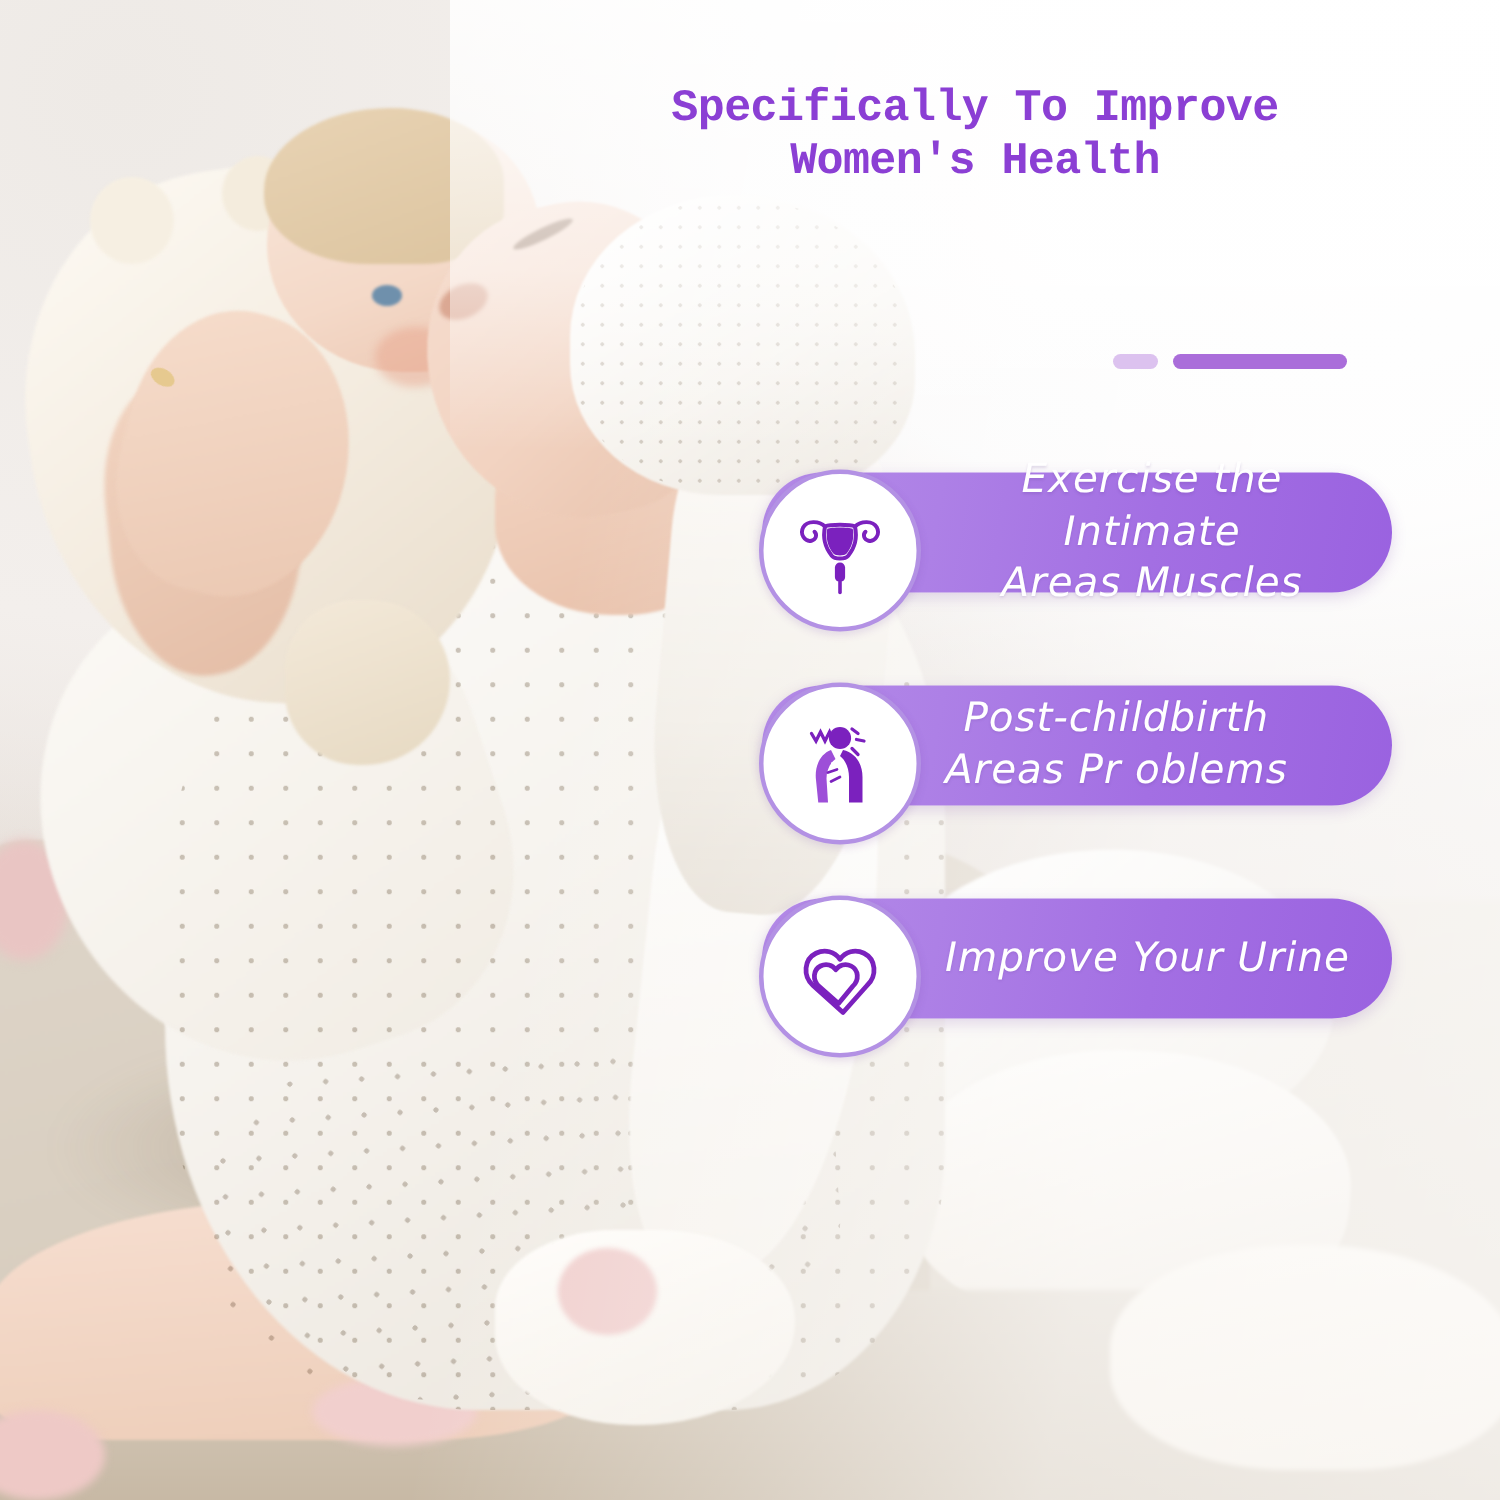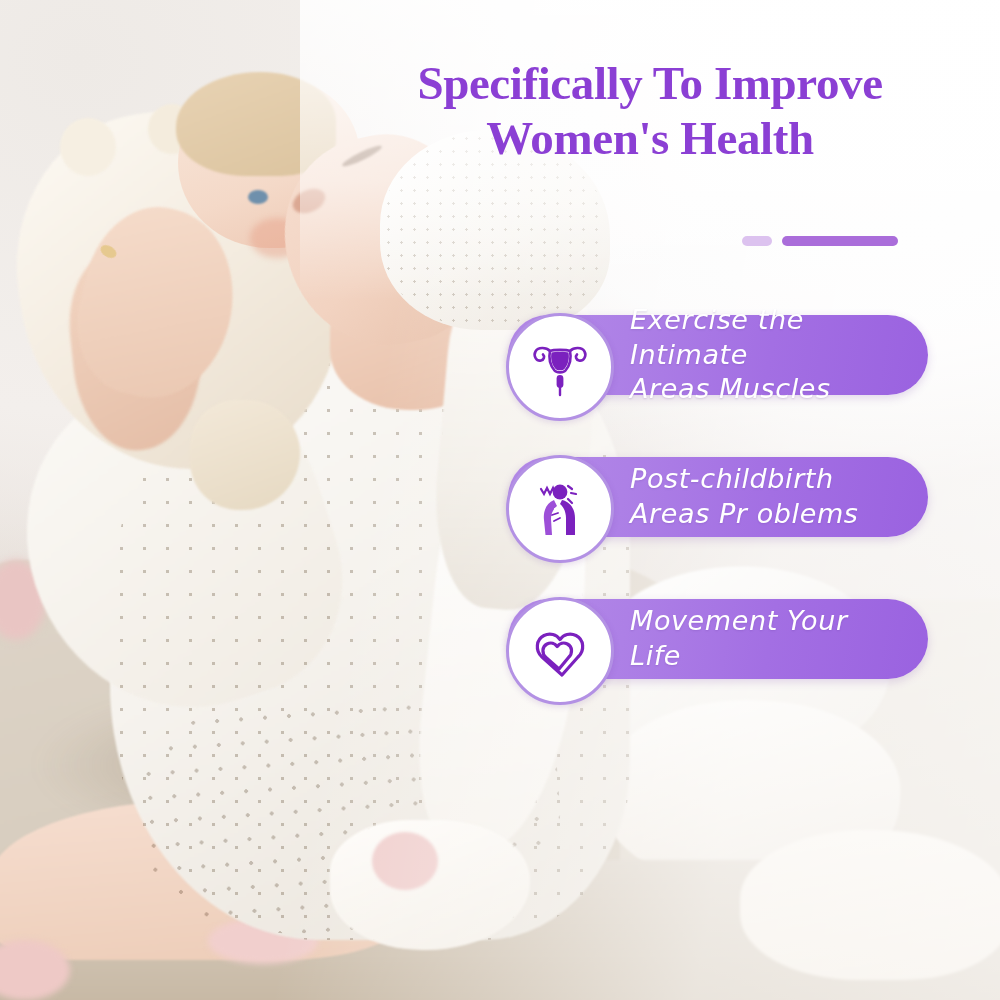--- a/index.html
+++ b/index.html
@@ -328,23 +328,23 @@
     background: linear-gradient(180deg, rgba(255,255,255,.86) 0%, rgba(255,255,255,.55) 60%, rgba(255,255,255,0) 100%);
     pointer-events: none;
   }
 
   
   .headline {
     position: absolute;
     left: 340px; top: 56px; width: 620px;
     text-align: center;
     color: #8B3FD4;
-    font-family: Liberation Serif, serif;
+    font-family: Liberation Mono, monospace;
     font-weight: 700;
-    font-size: 47px;
+    font-size: 30px;
     line-height: 1.18;
     letter-spacing: -.4px;
     white-space: pre-line;
   }
 
   
   .divider {
     position: absolute;
     left: 742px; top: 236px;
     display: flex;
@@ -362,20 +362,21 @@
   }
   .pill {
     position: relative;
     height: 80px;
     margin-bottom: 62px;
     border-radius: 52px;
     background: linear-gradient(100deg, #B48BE8 0%, #AD80E6 28%, #A36FE3 62%, #9A62E0 100%);
     box-shadow: 0 3px 10px rgba(118,70,170,.20);
     display: flex;
     align-items: center;
+    text-align: center;
   }
   .pill:last-child { margin-bottom: 0; }
 
   .pill-icon {
     position: absolute;
     left: -2px; top: -2px;
     width: 108px; height: 108px;
     border-radius: 50%;
     background: #ffffff;
     border: 3px solid #B391E4;
@@ -507,17 +508,17 @@
 
     <div class="pill">
       <div class="pill-icon">
         <svg width="74" height="74" viewBox="0 0 74 74" aria-hidden="true">
           <g fill="none" stroke="#7B21BE" stroke-width="3.2" stroke-linecap="round" stroke-linejoin="round">
             <path d="M39 61 L19 43 C12 36.5 13 25.5 21 21.5 C27 18.5 33.5 20.5 37 25.5 C40.5 20.5 47 18.5 53 21.5 C61 25.5 62 36.5 55 43 Z"></path>
             <path d="M36 55 L23 43.5 C18.5 39.5 19 32.5 24 30 C27.8 28 32 29.3 34.2 32.5 C36.4 29.3 40.6 28 44.4 30 C49.4 32.5 50 39.5 45.5 43.5 Z"></path>
           </g>
         </svg>
       </div>
-      <div class="pill-label">Movement Your Life</div>
+      <div class="pill-label">Improve Your Urine</div>
     </div>
 
   </div>
 </div>
 
 </body></html>

